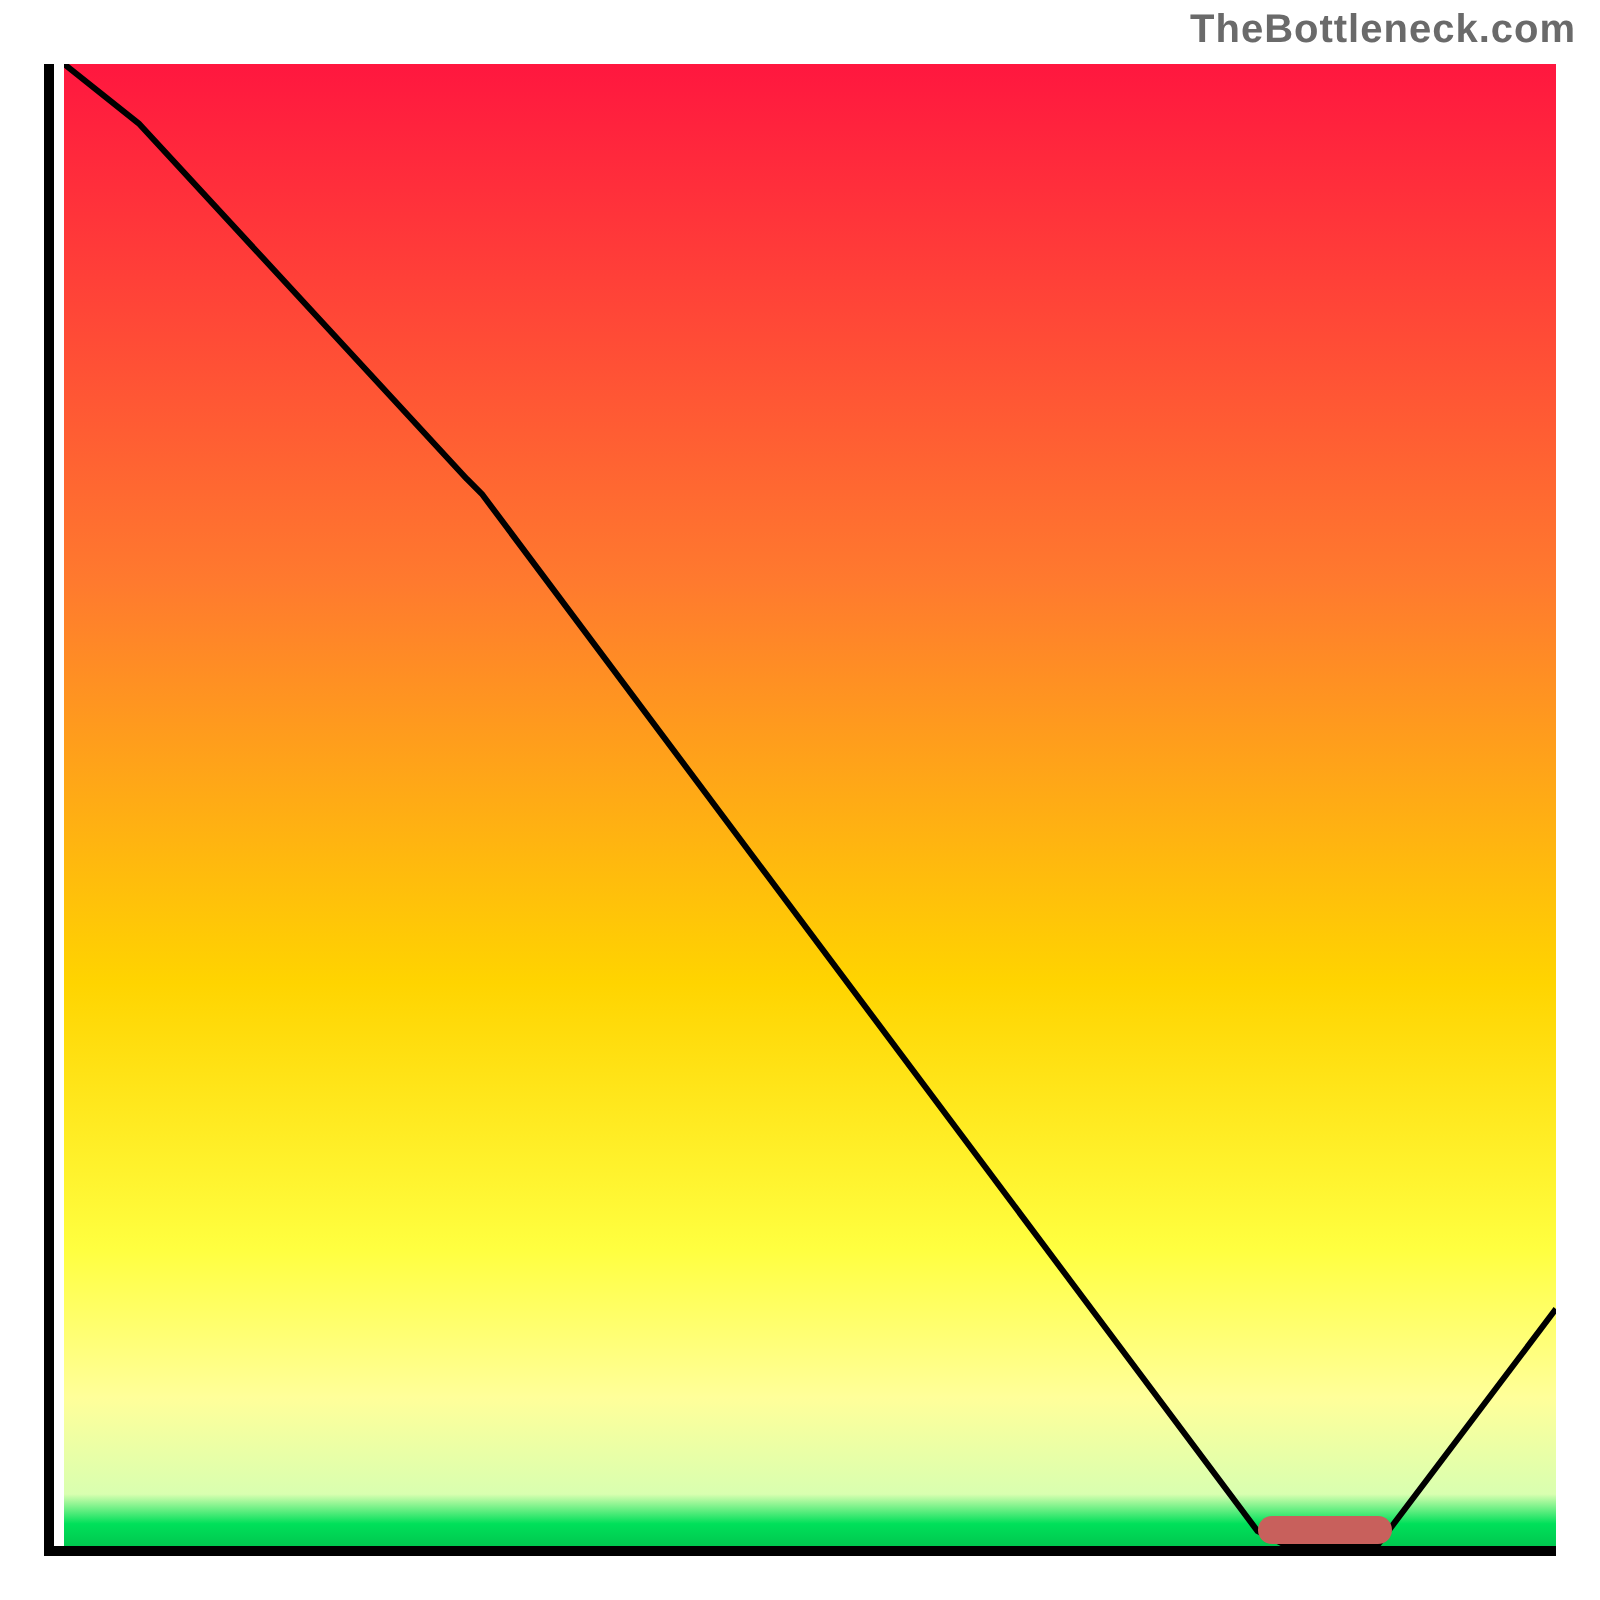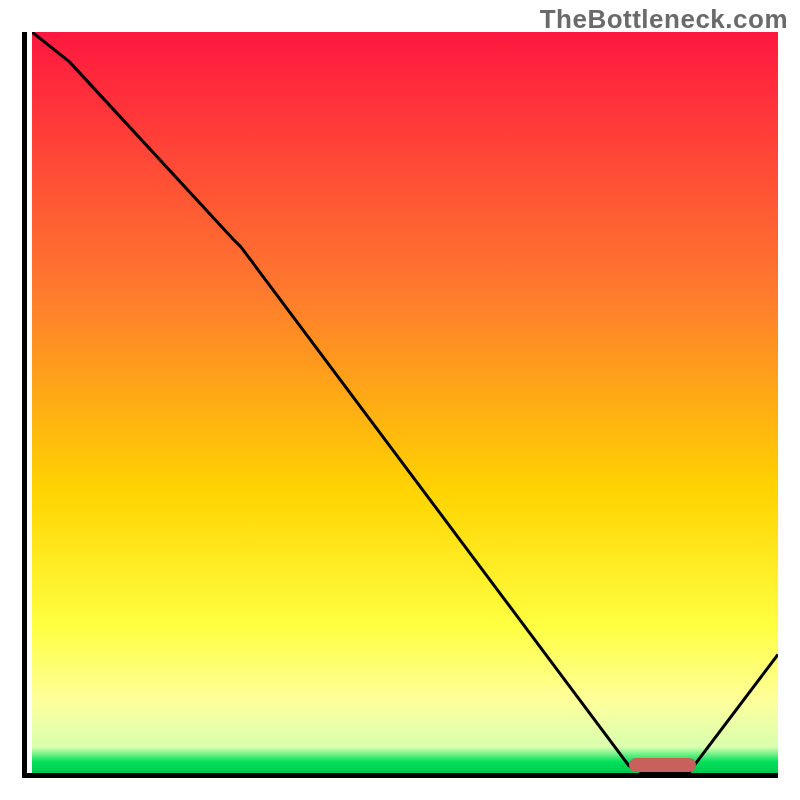--- a/index.html
+++ b/index.html
@@ -13,21 +13,21 @@
   .stage {
     position: relative;
     width: 800px;
     height: 800px;
   }
   .watermark {
     position: absolute;
     top: 4px;
     right: 12px;
     font-family: Arial, Helvetica, sans-serif;
-    font-size: 26px;
+    font-size: 20px;
     font-weight: bold;
     color: #6a6a6a;
     letter-spacing: 0.5px;
     user-select: none;
   }
   .plot {
     position: absolute;
     left: 22px;
     top: 32px;
     width: 756px;

